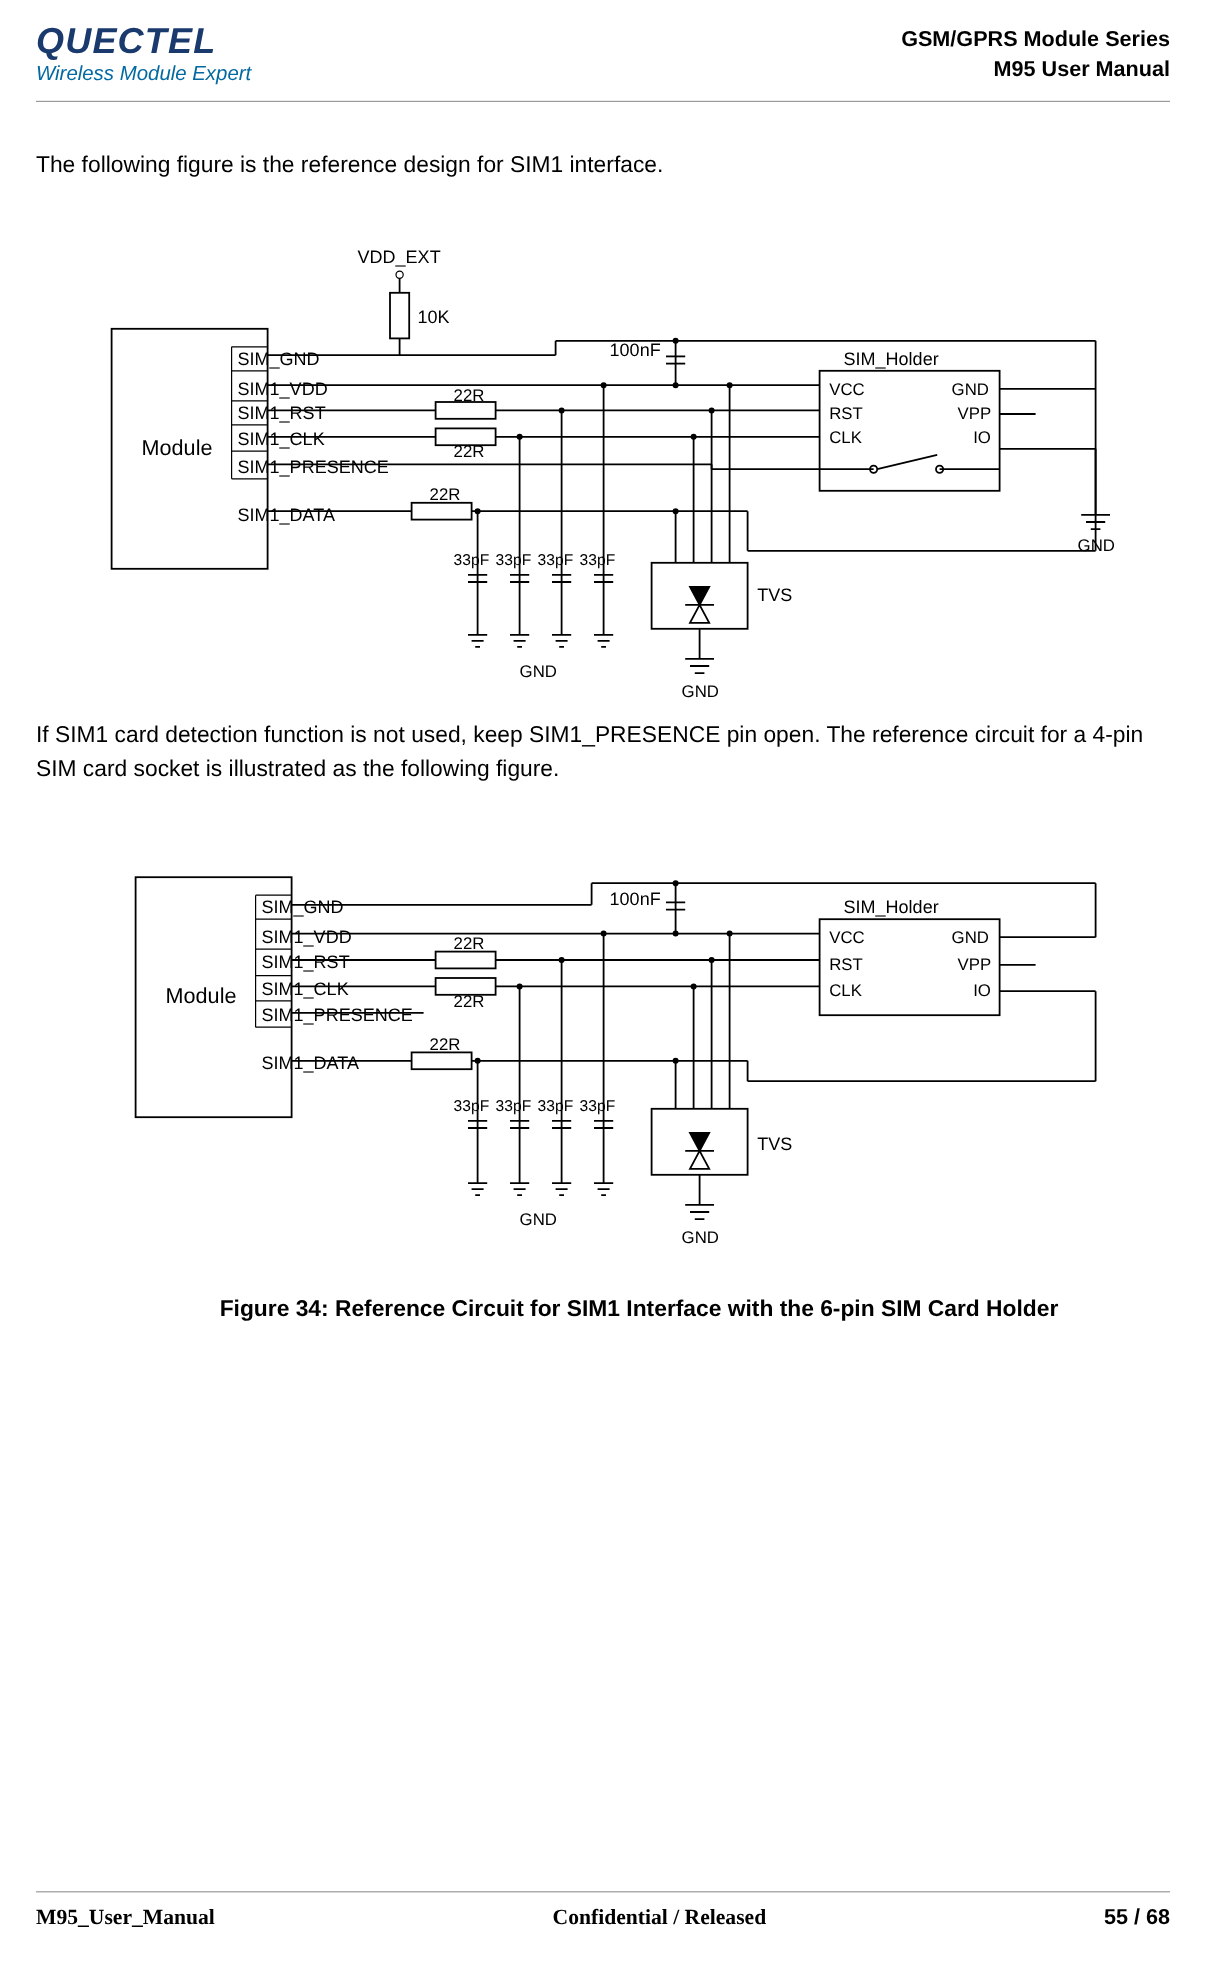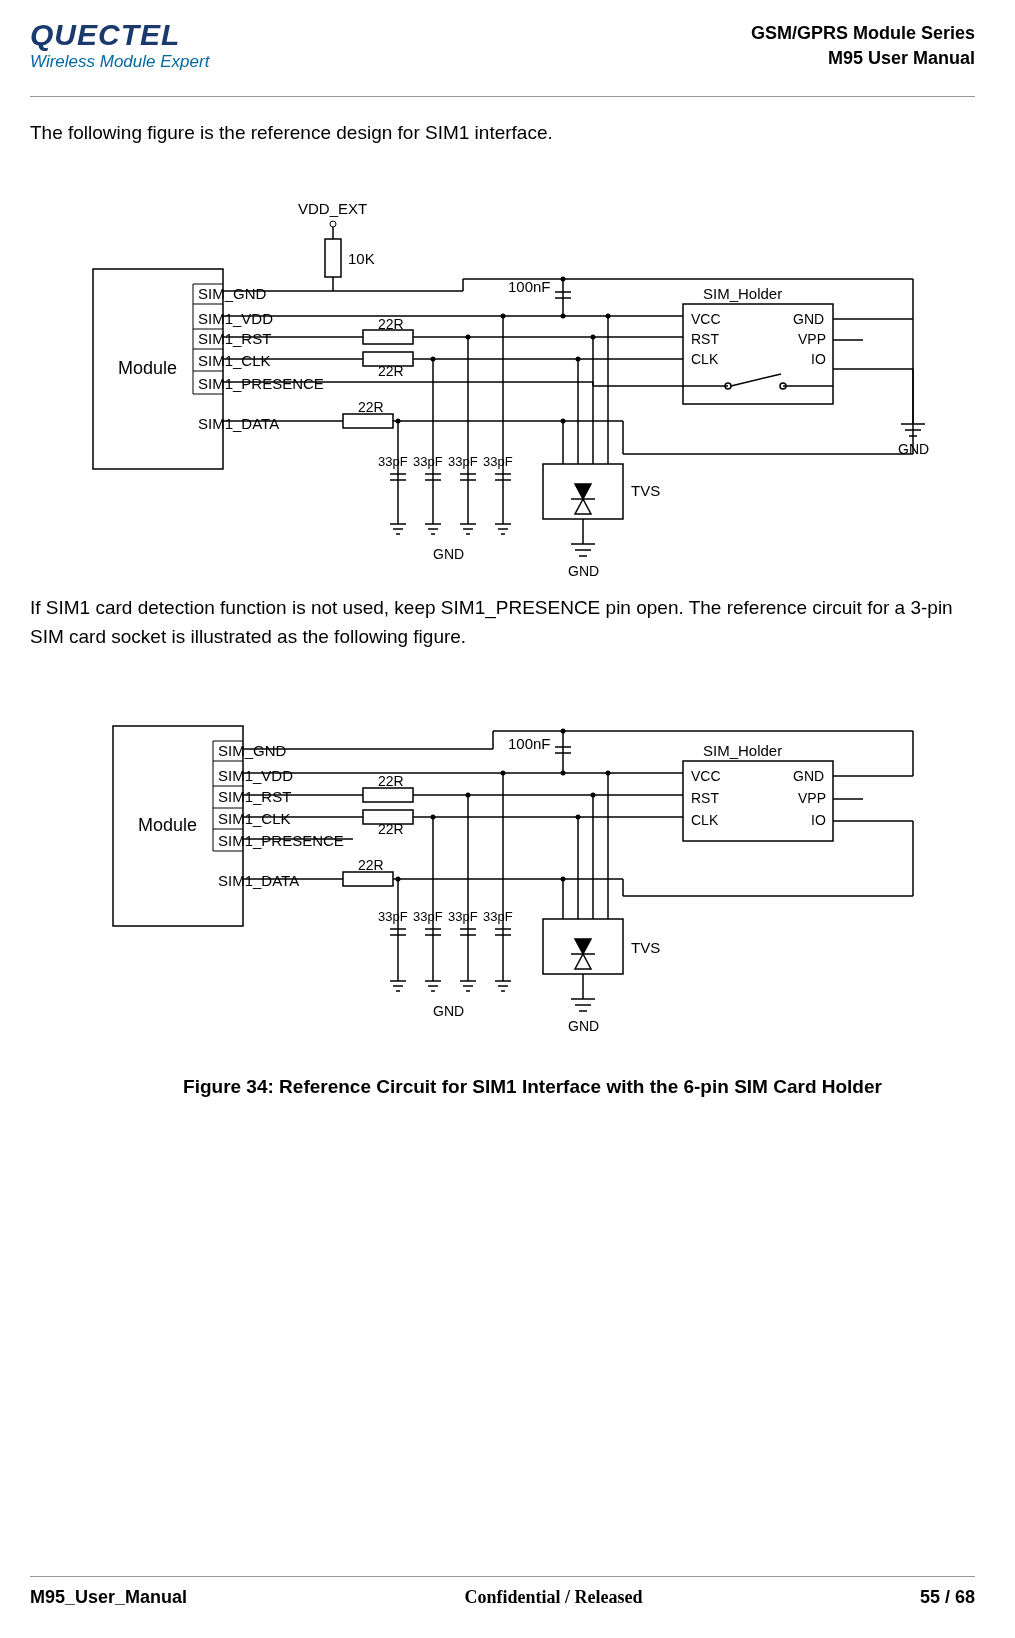--- a/index.html
+++ b/index.html
@@ -13,24 +13,24 @@
   }
   .page {
     width: 1015px;
     padding: 20px 40px 30px 30px;
     position: relative;
     min-height: 1638px;
   }
   .header {
     display: flex;
     justify-content: space-between;
-    align-items: center;
+    align-items: flex-start;
     border-bottom: 1px solid #999;
-    padding-bottom: 24px;
-    margin-bottom: 25px;
+    padding-bottom: 12px;
+    margin-bottom: 42px;
   }
   .logo-block { display: flex; flex-direction: column; }
   .logo-main {
     font-size: 30px;
     font-weight: bold;
     font-style: italic;
     letter-spacing: 1px;
     color: #1a3a6e;
     line-height: 1;
   }
@@ -58,21 +58,21 @@
     position: absolute;
     bottom: 30px;
     left: 30px;
     right: 40px;
     border-top: 1px solid #999;
     padding-top: 10px;
     display: flex;
     justify-content: space-between;
     font-size: 18px;
   }
-  .footer-left { font-weight: bold; }
+  .footer-left { font-weight: bold; font-family: Liberation Serif, serif; }
   .footer-mid { font-weight: bold; font-family: Liberation Serif, serif; }
   .footer-right { font-weight: bold; }
   svg text { font-family: Arial, Helvetica, sans-serif; }
 </style>
 </head>
 <body>
 
 <div class="page">
 
   <div class="header">
@@ -270,21 +270,21 @@
     <g stroke="#000" stroke-width="1.5">
       <line x1="508" y1="380" x2="532" y2="380"></line>
           <line x1="512" y1="386" x2="528" y2="386"></line>
           <line x1="516" y1="392" x2="524" y2="392"></line>
     </g>
     <text x="505" y="412" font-size="14">GND</text>
   </svg>
   </div>
 
 
-  <div class="intro" style="line-height:1.5">If SIM1 card detection function is not used, keep SIM1_PRESENCE pin open. The reference circuit for a 3-pin SIM card socket is illustrated as the following figure.</div>
+  <div class="intro" style="line-height:1.5">If SIM1 card detection function is not used, keep SIM1_PRESENCE pin open. The reference circuit for a 4-pin SIM card socket is illustrated as the following figure.</div>
 
   <div class="fig-wrap">
   <svg width="880" height="380" viewBox="0 0 880 380">
 
     <g stroke="#000" stroke-width="1.5" fill="none">
       <rect x="50" y="55" width="130" height="200"></rect>
     </g>
     <text x="75" y="160" font-size="18">Module</text>
 
     <g stroke="#000" stroke-width="1">

